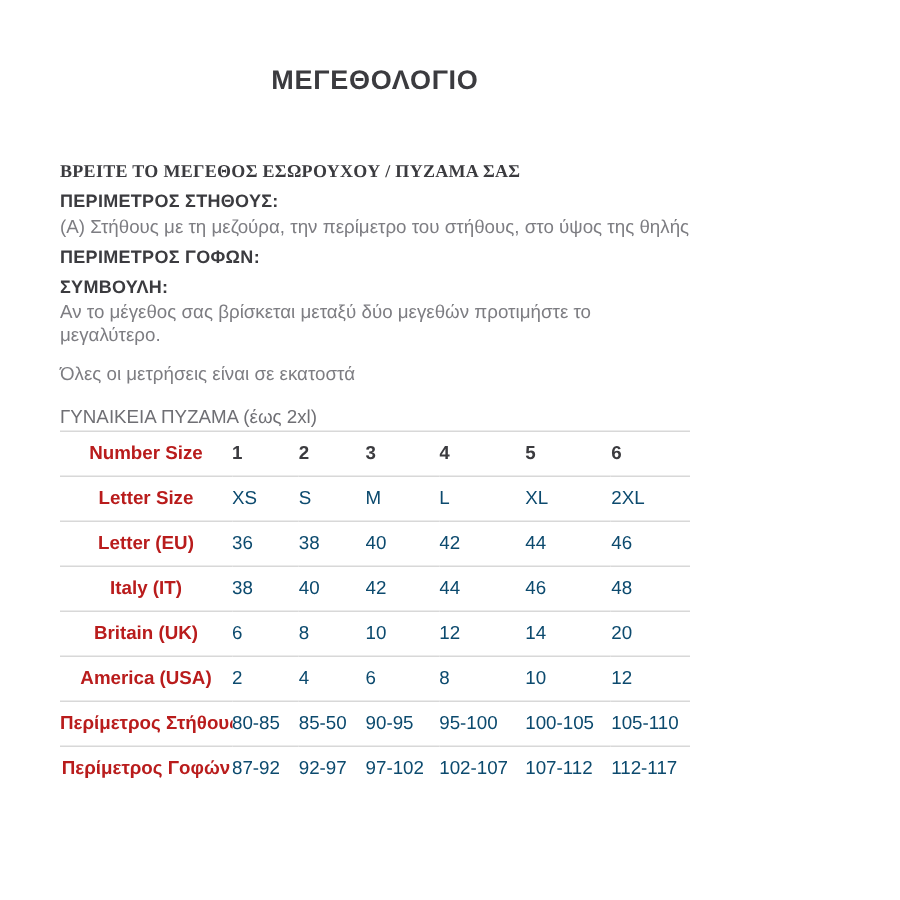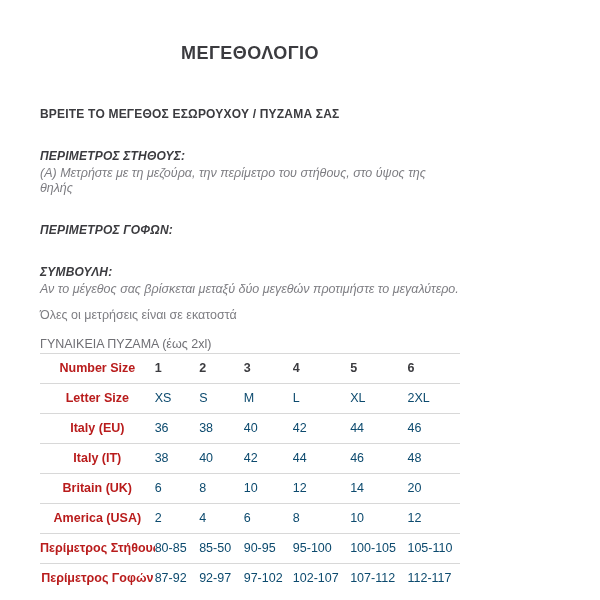--- a/index.html
+++ b/index.html
@@ -29,22 +29,23 @@
     text-align: center;
     color: #3b3b3f;
   }
   .intro {
     margin-top: 44px;
     font-size: 12px;
     line-height: 15px;
     font-weight: bold;
     color: #3b3b3f;
     letter-spacing: 0.2px;
-  }
-  .section { margin-top: 27px; font-style: italic; }
+    font-family: Liberation Serif, serif;
+  }
+  .section { margin-top: 5px; }
   .sec-heading {
     font-size: 12px;
     line-height: 15px;
     font-weight: bold;
     color: #3b3b3f;
     letter-spacing: 0.2px;
   }
   .sec-body {
     margin-top: 2px;
     font-size: 12.5px;
@@ -95,21 +96,21 @@
 <body>
 
 <div class="page">
 
   <h1 class="title">ΜΕΓΕΘΟΛΟΓΙΟ</h1>
 
   <div class="intro">ΒΡΕΙΤΕ ΤΟ ΜΕΓΕΘΟΣ ΕΣΩΡΟΥΧΟΥ / ΠΥΖΑΜΑ ΣΑΣ</div>
 
   <div class="section">
     <div class="sec-heading">ΠΕΡΙΜΕΤΡΟΣ ΣΤΗΘΟΥΣ:</div>
-    <div class="sec-body">(A) Μετρήστε με τη μεζούρα, την περίμετρο του στήθους, στο ύψος της θηλής</div>
+    <div class="sec-body">(A) Στήθους με τη μεζούρα, την περίμετρο του στήθους, στο ύψος της θηλής</div>
   </div>
 
   <div class="section">
     <div class="sec-heading">ΠΕΡΙΜΕΤΡΟΣ ΓΟΦΩΝ:</div>
   </div>
 
   <div class="section">
     <div class="sec-heading">ΣΥΜΒΟΥΛΗ:</div>
     <div class="sec-body">Αν το μέγεθος σας βρίσκεται μεταξύ δύο μεγεθών προτιμήστε το μεγαλύτερο.</div>
   </div>
@@ -141,21 +142,21 @@
         <tr>
           <td class="row-label">Letter Size</td>
           <td class="cell">XS</td>
           <td class="cell">S</td>
           <td class="cell">M</td>
           <td class="cell">L</td>
           <td class="cell">XL</td>
           <td class="cell">2XL</td>
         </tr>
         <tr>
-          <td class="row-label">Italy (EU)</td>
+          <td class="row-label">Letter (EU)</td>
           <td class="cell">36</td>
           <td class="cell">38</td>
           <td class="cell">40</td>
           <td class="cell">42</td>
           <td class="cell">44</td>
           <td class="cell">46</td>
         </tr>
         <tr>
           <td class="row-label">Italy (IT)</td>
           <td class="cell">38</td>

